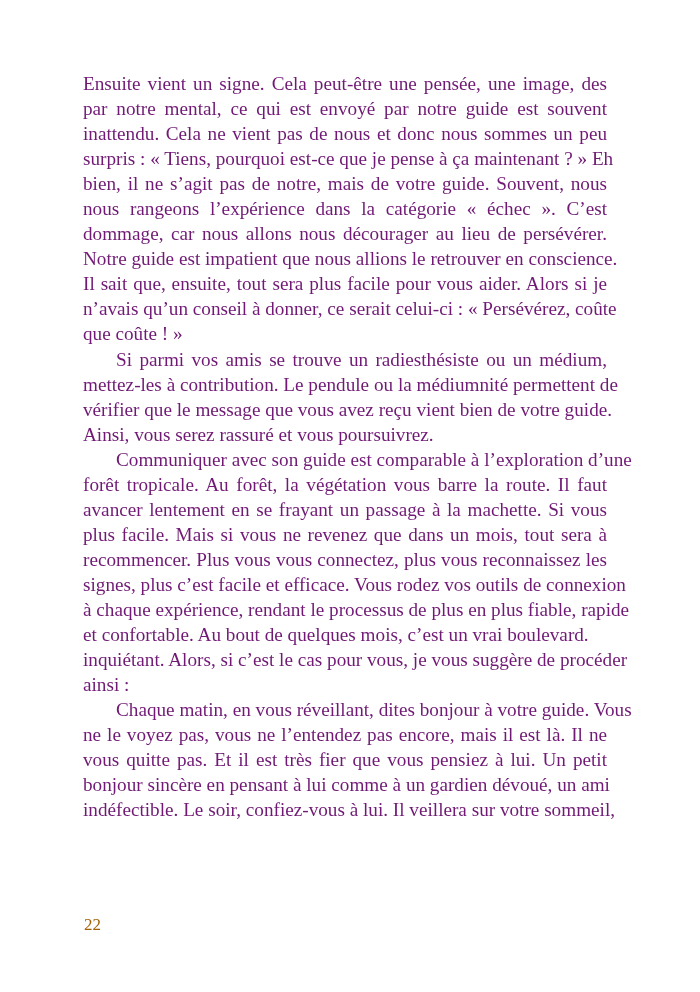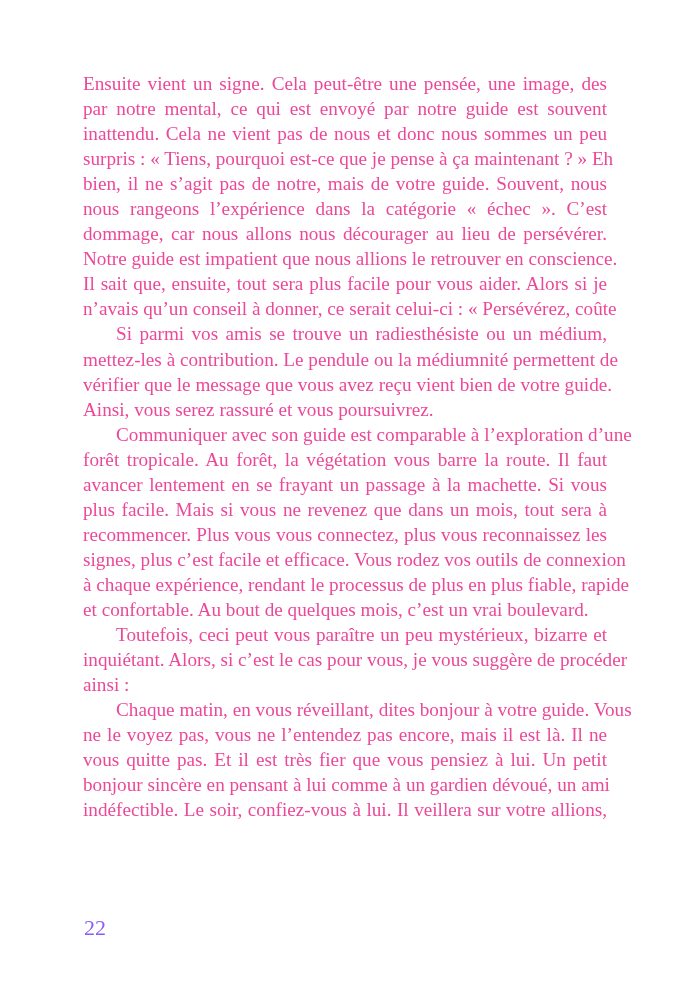--- a/index.html
+++ b/index.html
@@ -14,21 +14,21 @@
       overflow: hidden;
     }
     .page {
       position: absolute;
       left: 83px;
       top: 71px;
       width: 524px;
       font-family: "Liberation Serif", "DejaVu Serif", serif;
       font-size: 19.2px;
       line-height: 25.05px;
-      color: #ec4899;
+      color: #701a75;
     }
     .para {
       margin: 0;
       text-align: justify;
       text-indent: 33px;
       hyphens: none;
     }
     .para.first {
       text-indent: 0;
     }
@@ -43,39 +43,40 @@
       text-align-last: left;
     }
     .line.indent {
       padding-left: 33px;
     }
     .page-number {
       position: absolute;
       left: 84px;
       top: 915px;
       font-family: "Liberation Serif", "DejaVu Serif", serif;
-      font-size: 22px;
-      color: #8b5cf6;
+      font-size: 17px;
+      color: #a16207;
     }
   </style>
 </head>
 <body>
 
 <div class="page">
   <div class="para first">
     <span class="line">Ensuite vient un signe. Cela peut-être une pensée, une image, des</span>
     <span class="line">par notre mental, ce qui est envoyé par notre guide est souvent</span>
     <span class="line">inattendu. Cela ne vient pas de nous et donc nous sommes un peu</span>
     <span class="line">surpris : « Tiens, pourquoi est-ce que je pense à ça maintenant ? » Eh</span>
     <span class="line">bien, il ne s’agit pas de notre, mais de votre guide. Souvent, nous</span>
     <span class="line">nous rangeons l’expérience dans la catégorie « échec ». C’est</span>
     <span class="line">dommage, car nous allons nous décourager au lieu de persévérer.</span>
     <span class="line">Notre guide est impatient que nous allions le retrouver en conscience.</span>
     <span class="line">Il sait que, ensuite, tout sera plus facile pour vous aider. Alors si je</span>
     <span class="line">n’avais qu’un conseil à donner, ce serait celui-ci : « Persévérez, coûte</span>
+    <span class="line last">que coûte ! »</span>
   </div>
 
   <div class="para" style="text-indent:0">
     <span class="line indent">Si parmi vos amis se trouve un radiesthésiste ou un médium,</span>
     <span class="line">mettez-les à contribution. Le pendule ou la médiumnité permettent de</span>
     <span class="line">vérifier que le message que vous avez reçu vient bien de votre guide.</span>
     <span class="line last">Ainsi, vous serez rassuré et vous poursuivrez.</span>
   </div>
 
   <div class="para" style="text-indent:0">
@@ -83,27 +84,26 @@
     <span class="line">forêt tropicale. Au forêt, la végétation vous barre la route. Il faut</span>
     <span class="line">avancer lentement en se frayant un passage à la machette. Si vous</span>
     <span class="line">plus facile. Mais si vous ne revenez que dans un mois, tout sera à</span>
     <span class="line">recommencer. Plus vous vous connectez, plus vous reconnaissez les</span>
     <span class="line">signes, plus c’est facile et efficace. Vous rodez vos outils de connexion</span>
     <span class="line">à chaque expérience, rendant le processus de plus en plus fiable, rapide</span>
     <span class="line last">et confortable. Au bout de quelques mois, c’est un vrai boulevard.</span>
   </div>
 
   <div class="para" style="text-indent:0">
-    <span class="line indent">Toutefois, ceci peut vous paraître un peu mystérieux, bizarre et</span>
     <span class="line">inquiétant. Alors, si c’est le cas pour vous, je vous suggère de procéder</span>
     <span class="line last">ainsi :</span>
   </div>
 
   <div class="para" style="text-indent:0">
     <span class="line indent">Chaque matin, en vous réveillant, dites bonjour à votre guide. Vous</span>
     <span class="line">ne le voyez pas, vous ne l’entendez pas encore, mais il est là. Il ne</span>
     <span class="line">vous quitte pas. Et il est très fier que vous pensiez à lui. Un petit</span>
     <span class="line">bonjour sincère en pensant à lui comme à un gardien dévoué, un ami</span>
-    <span class="line">indéfectible. Le soir, confiez-vous à lui. Il veillera sur votre allions,</span>
+    <span class="line">indéfectible. Le soir, confiez-vous à lui. Il veillera sur votre sommeil,</span>
   </div>
 </div>
 
 <div class="page-number">22</div>
 
 </body></html>

